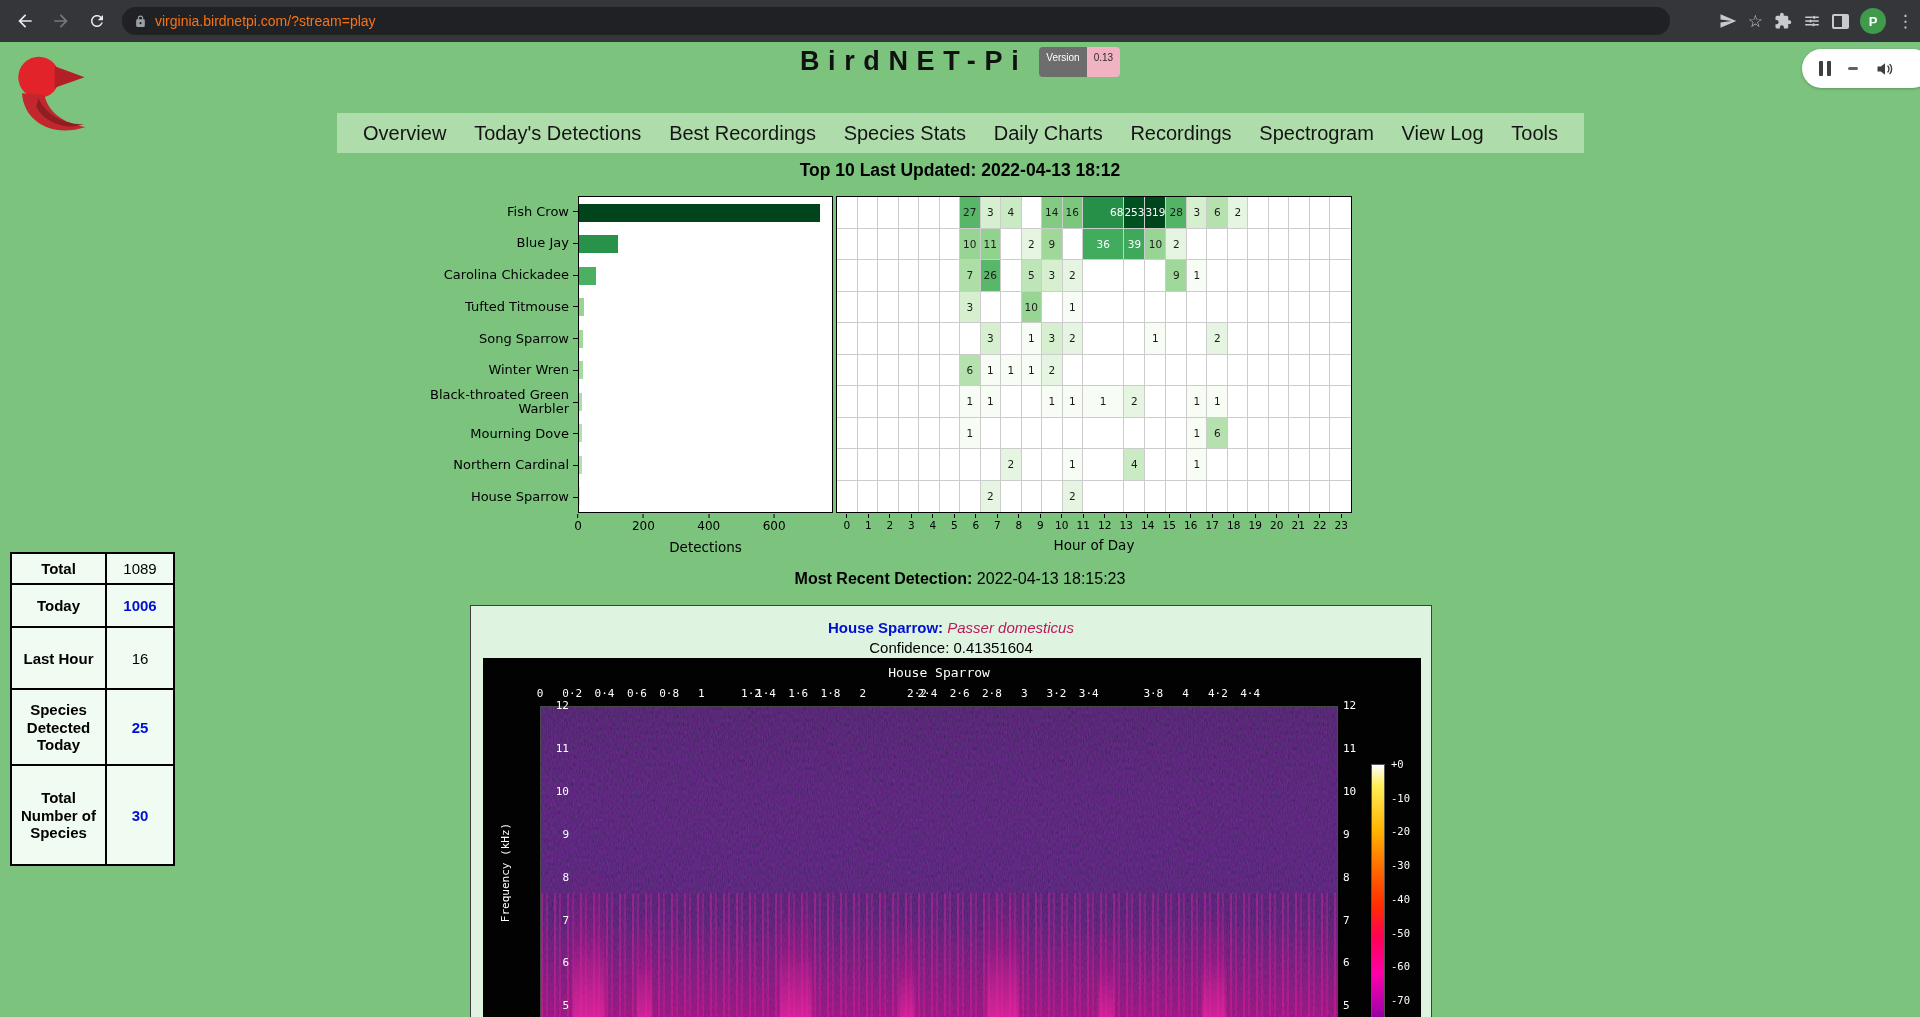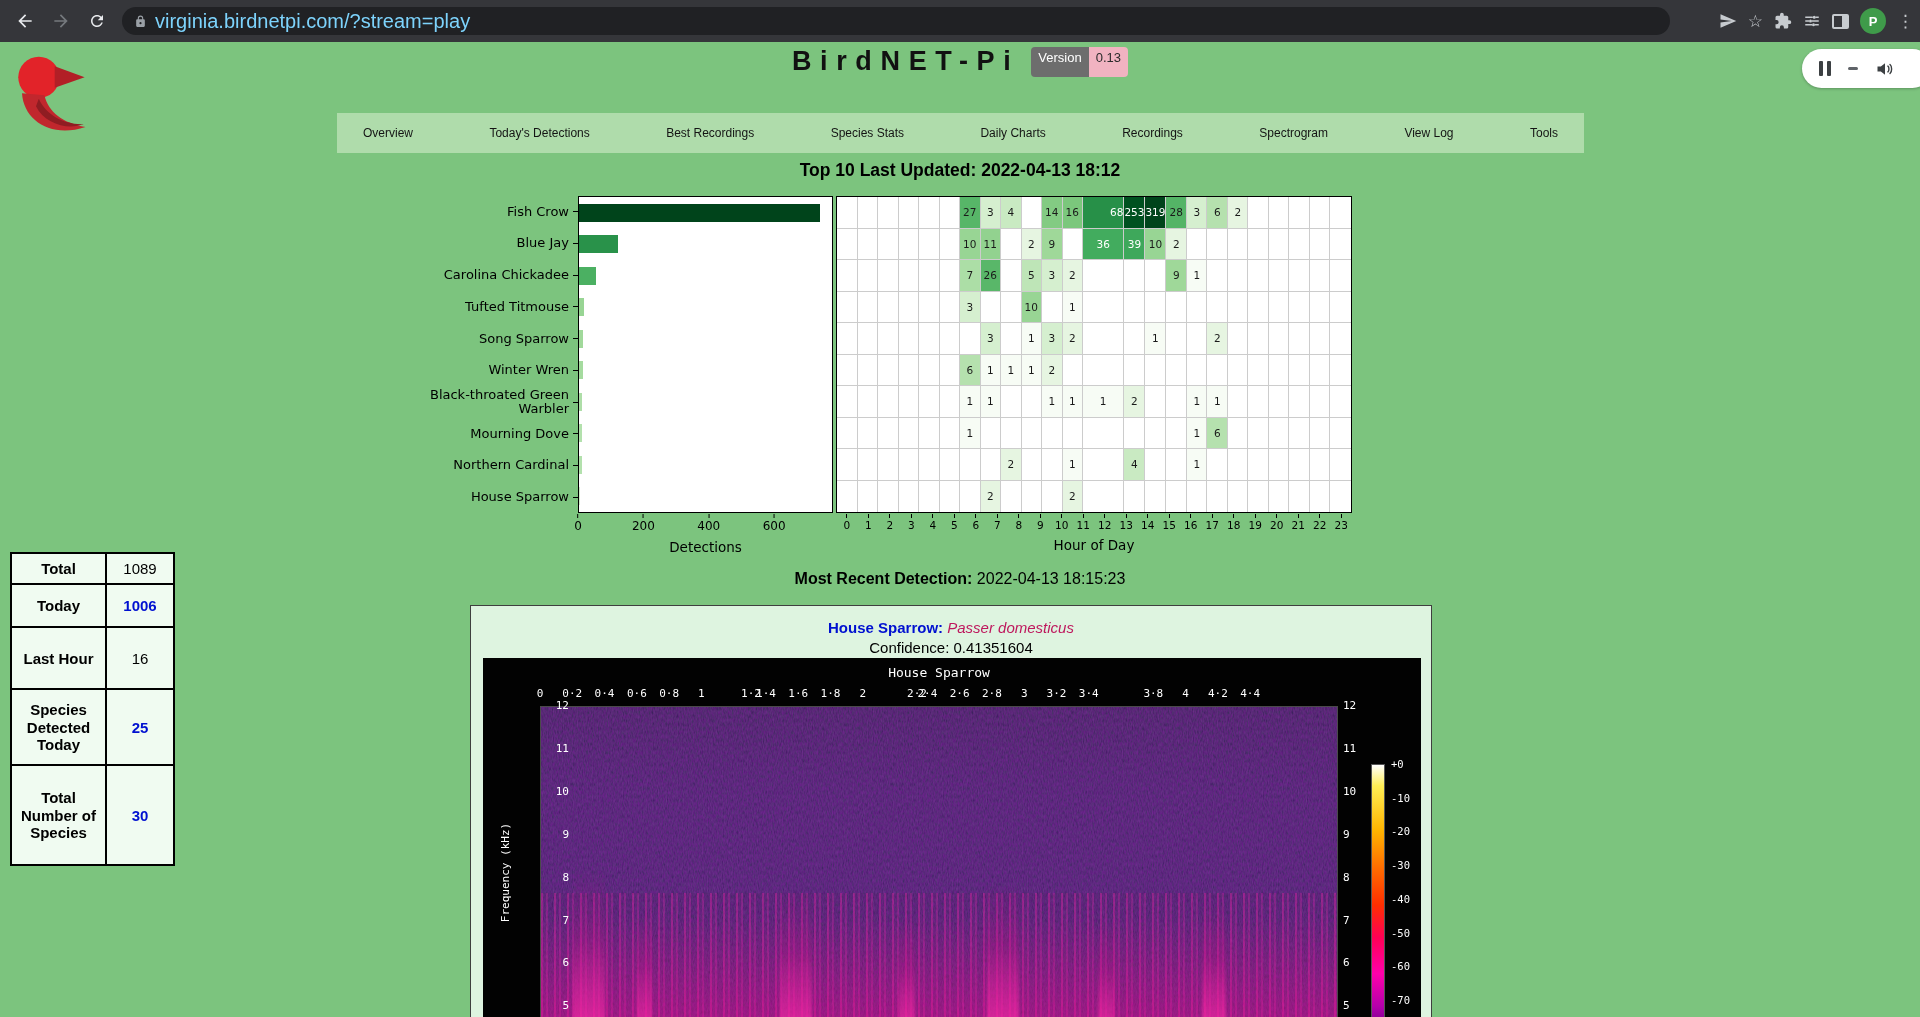--- a/index.html
+++ b/index.html
@@ -5,42 +5,42 @@
 *{box-sizing:border-box;margin:0;padding:0}
 html,body{width:1920px;height:1017px;overflow:hidden}
 body{font-family:"Liberation Sans",sans-serif;background:#7cc47e;position:relative}
 svg{display:block}
 
 
 .toolbar{position:absolute;top:0;left:0;width:1920px;height:42px;background:#35363a;display:flex;align-items:center;z-index:50}
 .tb-left{display:flex;align-items:center;gap:6px;padding-left:10px}
 .nav-btn{width:30px;height:30px;border-radius:50%;display:flex;align-items:center;justify-content:center}
 .urlbar{position:absolute;left:122px;top:7px;width:1548px;height:28px;background:#202124;border-radius:14px;display:flex;align-items:center;padding:0 12px;gap:8px}
-.url-text{color:#7dd3fc;font-size:20px;white-space:nowrap}
+.url-text{color:#f97316;font-size:14px;white-space:nowrap}
 .tb-right{position:absolute;right:6px;top:0;height:42px;display:flex;align-items:center;gap:11px}
 .glyph-icon{color:#c7cbcf;font-size:17px;line-height:1}
 .avatar{width:26px;height:26px;border-radius:50%;background:#3f9b4a;color:#fff;font-size:13px;font-weight:bold;display:flex;align-items:center;justify-content:center}
 .panel-ic{width:17px;height:15px;border:2px solid #c7cbcf;border-radius:2px;position:relative}
 .panel-ic::after{content:"";position:absolute;right:0;top:0;width:5px;height:100%;background:#c7cbcf}
 
 
 .logo{position:absolute;left:10px;top:54px;z-index:5}
 .header-center{position:absolute;left:0;top:46px;width:1920px;display:flex;align-items:center;justify-content:center;gap:12px}
 .page-title{font-size:27px;font-weight:bold;letter-spacing:.32em;color:#111}
-.badge{display:inline-flex;border-radius:4px;overflow:hidden;font-size:13px;height:30px;line-height:21px}
+.badge{display:inline-flex;border-radius:4px;overflow:hidden;font-size:10px;height:30px;line-height:21px}
 .badge-l{background:#6d6d6d;color:#fff;padding:0 7px}
 .badge-r{background:#f1b3c1;color:#2b2b2b;padding:0 7px}
 .player{position:absolute;left:1802px;top:49px;width:130px;height:39px;background:#fff;border-radius:20px;display:flex;align-items:center;gap:17px;padding-left:17px;box-shadow:0 1px 3px rgba(0,0,0,.25);z-index:40}
 .pause-icon{display:flex;gap:4px}
 .pause-icon i{display:block;width:4px;height:15px;background:#3c4043;border-radius:1px}
 .vol-dash{width:10px;height:3px;background:#5f6368;border-radius:2px}
 
 
 .navbar{position:absolute;left:337px;top:113px;width:1247px;height:40px;background:#afdcab;display:flex;align-items:center;justify-content:space-between;padding:0 26px}
-.nav-item{font-size:12px;color:#141414;white-space:nowrap;cursor:pointer}
+.nav-item{font-size:20px;color:#141414;white-space:nowrap;cursor:pointer}
 
 
 .section-title{position:absolute;left:0;top:160px;width:1920px;text-align:center;font-size:17.5px;font-weight:bold;color:#000}
 .labels-col{position:absolute;left:390px;top:196px;width:188px;height:317px;display:flex;flex-direction:column}
 .sp-row{flex:1;display:flex;align-items:center;justify-content:flex-end}
 .sp-txt{font-family:"DejaVu Sans",sans-serif;font-size:13px;color:#000;text-align:right;line-height:1.1;max-width:150px}
 .sp-tick{width:5px;height:1px;background:#000;margin-left:4px}
 .bar-plot{position:absolute;left:578px;top:196px;width:255px;height:317px;background:#fff;border:1px solid #000;display:flex;flex-direction:column}
 .bar-row{flex:1;position:relative}
 .bar{position:absolute;left:0;top:22%;height:56%}

